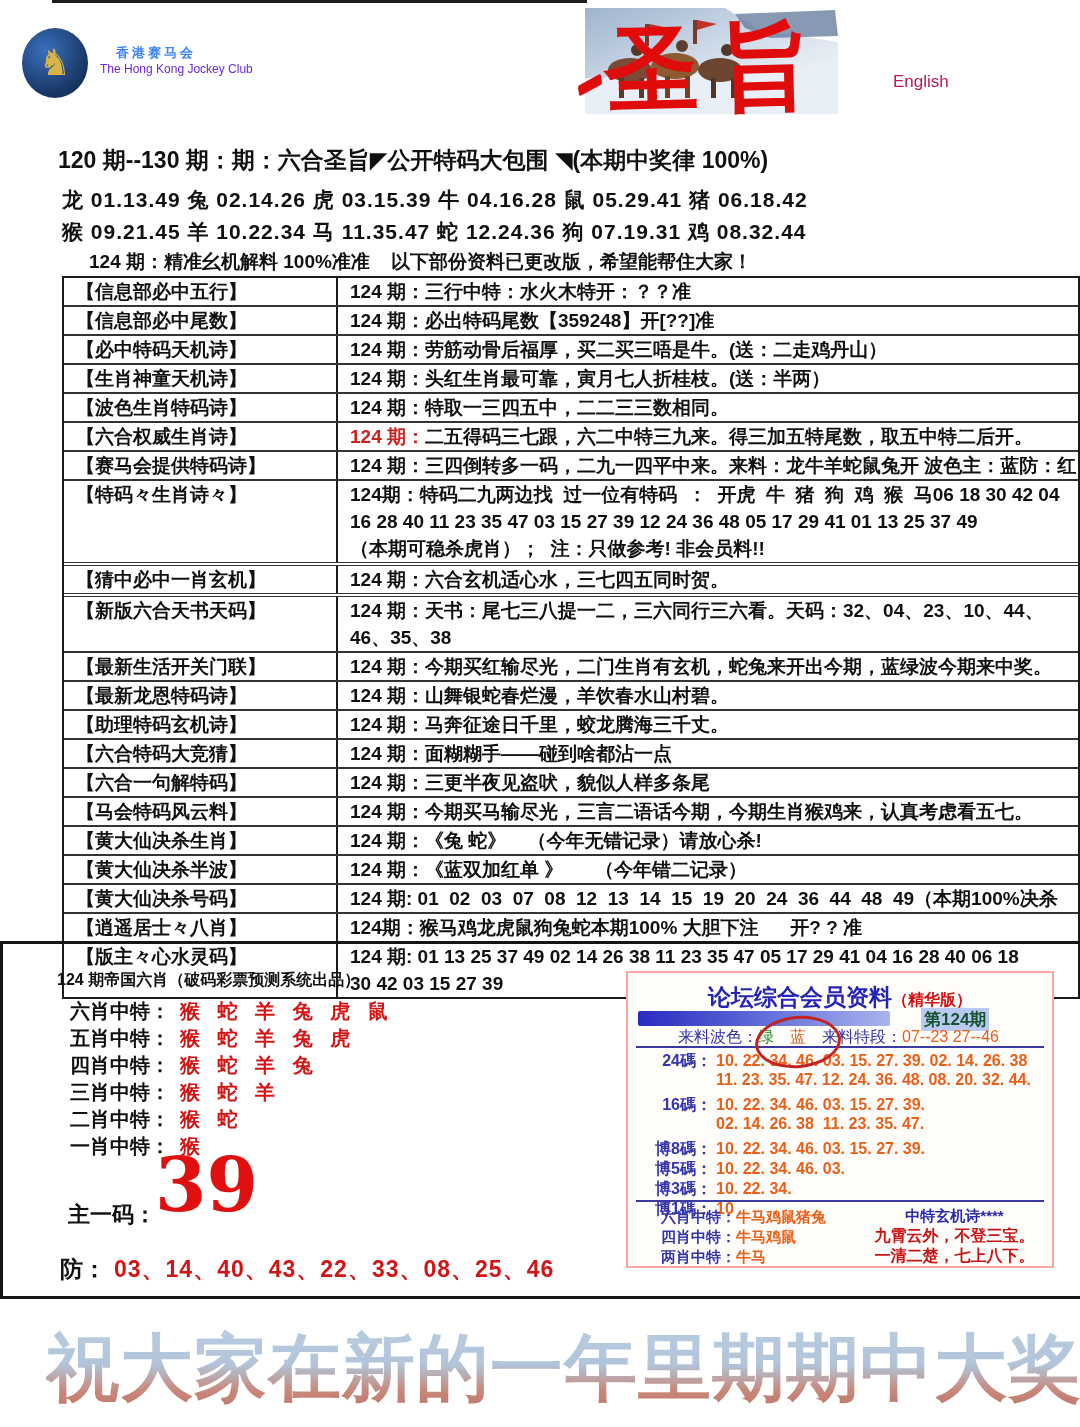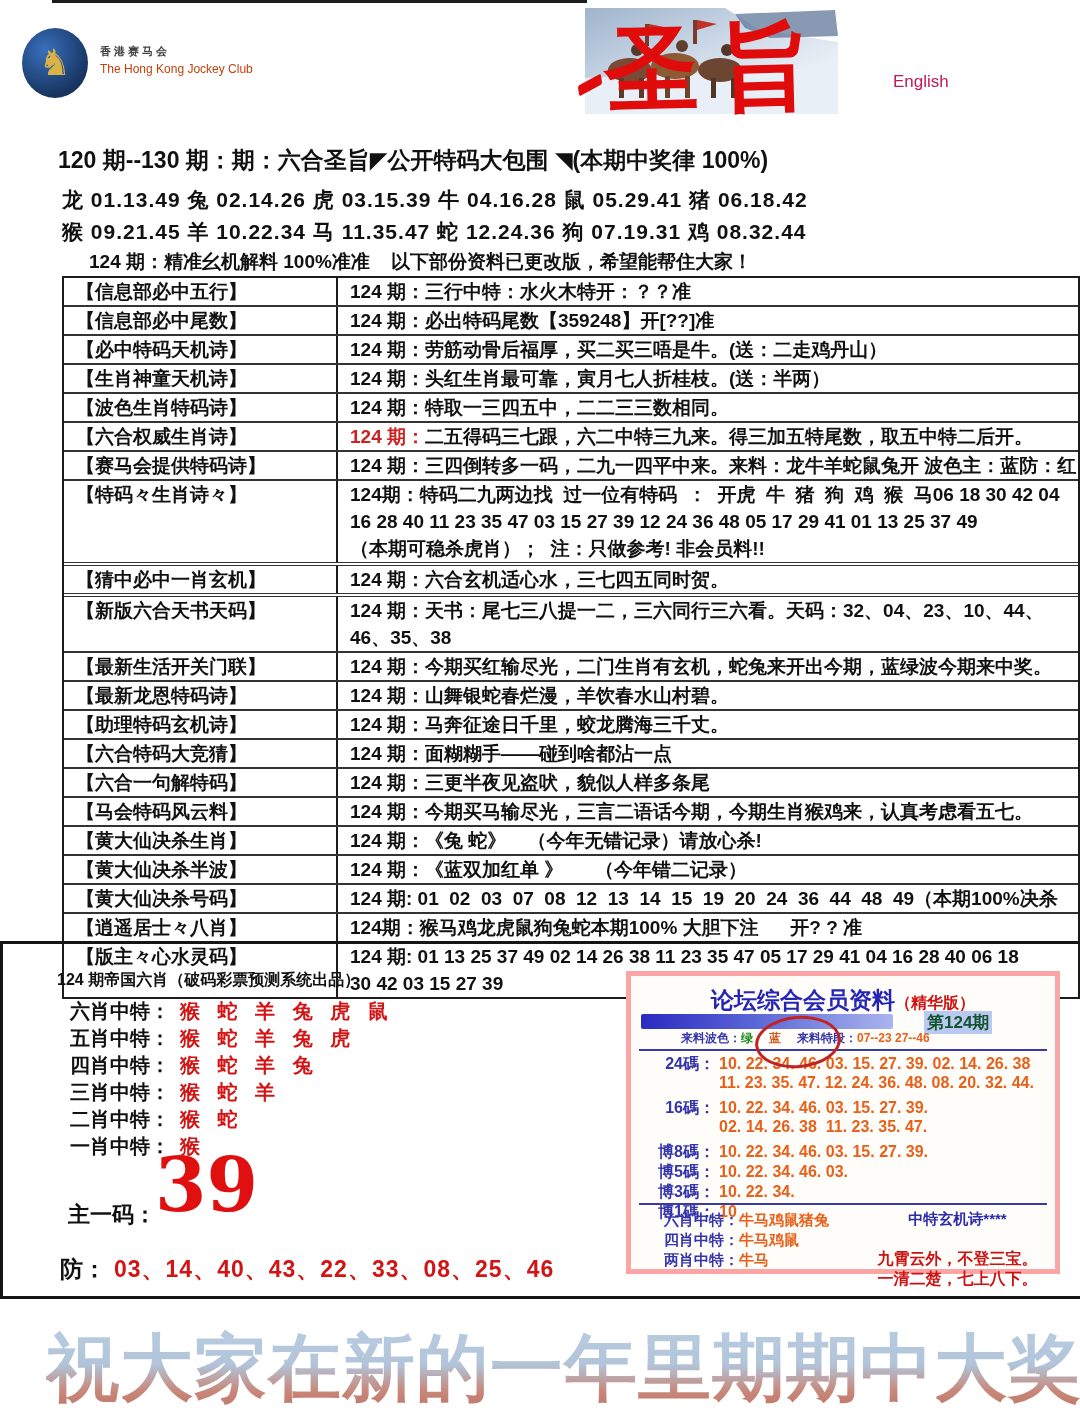--- a/index.html
+++ b/index.html
@@ -8,22 +8,22 @@
   .abs{position:absolute;}
 
   
   .top-rule{left:52px;top:0;width:535px;height:3px;background:#1d1d1d;}
 
   
   .logo{left:22px;top:28px;width:66px;height:70px;border-radius:50%;
         background:radial-gradient(circle at 35% 32%,#3a6fbd,#16345f 72%);
         display:flex;align-items:center;justify-content:center;}
   .logo-glyph{color:#d9b345;font-size:36px;line-height:1;}
-  .logo-zh{left:100px;top:44px;font-size:11px;font-weight:bold;color:#404040;letter-spacing:3px;}
-  .logo-en{left:100px;top:62px;font-size:12px;color:#c2410c;}
+  .logo-zh{left:116px;top:44px;font-size:13px;font-weight:bold;color:#3b82f6;letter-spacing:3px;}
+  .logo-en{left:100px;top:62px;font-size:12px;color:#6d28d9;}
 
   
   .banner{left:585px;top:8px;width:253px;height:106px;overflow:hidden;}
   .callig{left:604px;top:18px;font-family:"DejaVu Serif","Liberation Serif",serif;
           font-weight:900;font-size:94px;line-height:1.05;color:#e00c0c;letter-spacing:20px;
           transform:rotate(-1.5deg);white-space:nowrap;}
   .callig-stroke{left:577px;top:80px;width:26px;height:10px;background:#e00c0c;
           transform:rotate(-28deg) skewX(-20deg);border-radius:2px;}
   .english{left:893px;top:72px;font-size:17px;color:#be185d;cursor:pointer;}
 
@@ -52,47 +52,47 @@
   .empire-title{left:57px;top:970px;font-size:16px;font-weight:bold;}
   .e-row{position:absolute;left:70px;font-size:20px;font-weight:bold;white-space:pre;}
   .e-label{color:#111;} .e-value{color:#d21414;margin-left:10px;letter-spacing:6px;}
   .main-code-label{left:68px;top:1200px;font-size:22px;font-weight:bold;}
   .main-code{left:155px;top:1148px;font-size:74px;font-weight:bold;color:#e01010;
              font-family:"DejaVu Serif","Liberation Serif",serif;line-height:1;}
   .guard{left:60px;top:1254px;font-size:23px;font-weight:bold;white-space:nowrap;}
   .guard-values{color:#d21414;letter-spacing:1px;margin-left:8px;}
 
   
-  .forum-box{left:626px;top:971px;width:424px;height:293px;border:5px solid #fca5a5;background:#fffdf9;}
+  .forum-box{left:626px;top:971px;width:424px;height:293px;border:2px solid #fca5a5;background:#fffdf9;}
   .forum-title{position:absolute;left:0;top:9px;width:100%;text-align:center;white-space:nowrap;}
   .forum-title .main{font-size:23px;font-weight:bold;color:#2525b5;}
   .forum-title .suffix{font-size:16px;font-weight:bold;color:#d31111;}
   .forum-bar{position:absolute;left:10px;top:38px;width:252px;height:15px;border-radius:2px;
              background:linear-gradient(90deg,#2a2ac0,#5a66d6 45%,#aab4ee);}
   .forum-issue{position:absolute;left:293px;top:35px;font-size:17px;font-weight:bold;color:#14532d;
                background:#bac9f2;padding:0 3px;white-space:nowrap;}
-  .wave-line{position:absolute;left:50px;top:54px;font-size:12px;font-weight:bold;white-space:nowrap;}
+  .wave-line{position:absolute;left:50px;top:54px;font-size:16px;font-weight:normal;white-space:nowrap;}
   .wave-label,.seg-label{color:#3434ac;}
   .wave-value{color:#1e8c1e;}
   .wave-value2{color:#d25a20;margin-left:16px;}
   .seg-label{margin-left:16px;}
   .seg-value{color:#e8601a;}
   .forum-div1{position:absolute;left:8px;right:8px;top:73px;border-top:2px solid #3a3aa5;}
   .forum-codes{position:absolute;left:0;top:78px;right:4px;}
   .f-coderow{display:flex;font-size:16px;line-height:19px;margin-bottom:1px;}
   .f-coderow.gap{margin-bottom:6px;}
   .f-label{width:84px;flex:0 0 84px;text-align:right;color:#3434ac;font-weight:bold;}
   .f-values{color:#e8601a;font-weight:bold;white-space:pre-wrap;padding-left:4px;}
   .forum-div2{position:absolute;left:8px;right:8px;top:227px;border-top:2px solid #3a3aa5;}
   .forum-bottom{position:absolute;left:7px;top:234px;right:0;display:flex;}
   .forum-zodiacs{width:210px;padding-left:26px;}
   .z-row{font-size:15px;font-weight:bold;line-height:20px;white-space:nowrap;}
   .z-label{color:#3434ac;} .z-value{color:#e8601a;}
   .poem{flex:1;padding-right:14px;}
-  .poem-title{font-size:15px;font-weight:bold;color:#2a2aad;text-align:center;margin-bottom:20px;}
+  .poem-title{font-size:15px;font-weight:bold;color:#2a2aad;text-align:center;margin-bottom:0;}
   .poem-line{font-size:16px;font-weight:bold;color:#cc1212;line-height:20px;text-align:center;}
 
   .red-ellipse{left:755px;top:1016px;width:80px;height:46px;border:3px solid #c32222;
                border-radius:50%;transform:rotate(-5deg);}
 
   
   .watermark{left:46px;top:1320px;font-size:73px;font-weight:bold;white-space:nowrap;letter-spacing:1px;
              background:linear-gradient(180deg,#a9c2dc 0%,#9fb6d0 45%,#bb6a58 72%,#a84a3c 100%);
              -webkit-background-clip:text;background-clip:text;color:transparent;opacity:.8;}
 </style>

